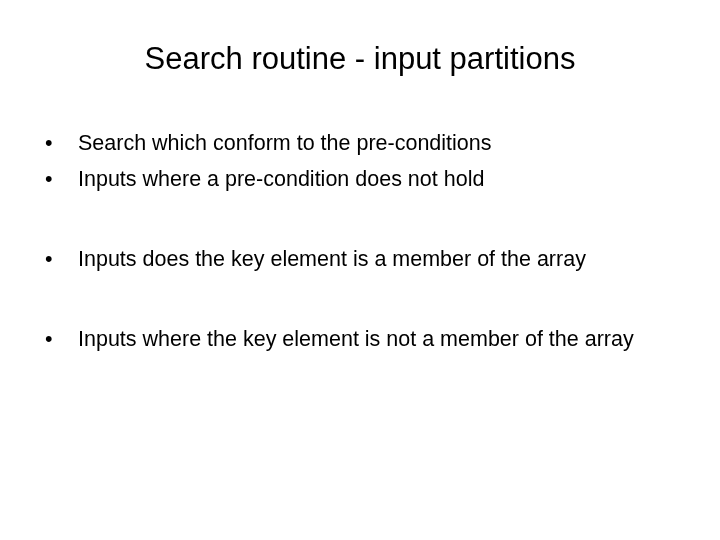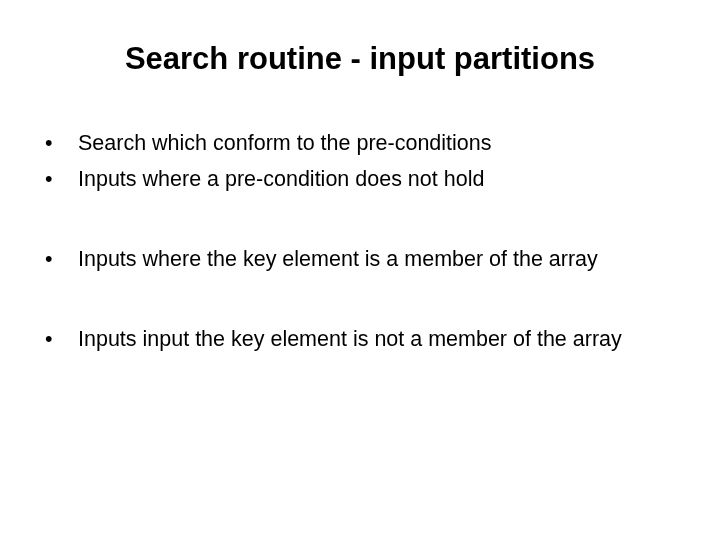--- a/index.html
+++ b/index.html
@@ -23,21 +23,21 @@
   }
 
   
   .slide-title {
     position: absolute;
     left: 36px;
     top: 40px;
     width: 648px;
     text-align: center;
     font-size: 31px;
-    font-weight: bold;
+    font-weight: normal;
     line-height: 38px;
     letter-spacing: 0px;
     color: #000000;
     white-space: nowrap;
   }
 
   
   .slide-body {
     position: absolute;
     left: 36px;
@@ -92,25 +92,25 @@
       </div>
       <div class="bullet-item">
         <span class="bullet-marker">•</span>
         <span class="bullet-text">Inputs where a pre-condition does not hold</span>
       </div>
     </div>
 
     <div class="bullet-group spaced-above">
       <div class="bullet-item">
         <span class="bullet-marker">•</span>
-        <span class="bullet-text">Inputs where the key element is a member of the array</span>
+        <span class="bullet-text">Inputs does the key element is a member of the array</span>
       </div>
     </div>
 
     <div class="bullet-group spaced-above">
       <div class="bullet-item">
         <span class="bullet-marker">•</span>
-        <span class="bullet-text">Inputs input the key element is not a member of the array</span>
+        <span class="bullet-text">Inputs where the key element is not a member of the array</span>
       </div>
     </div>
 
   </div>
 </div>
 
 </body></html>

